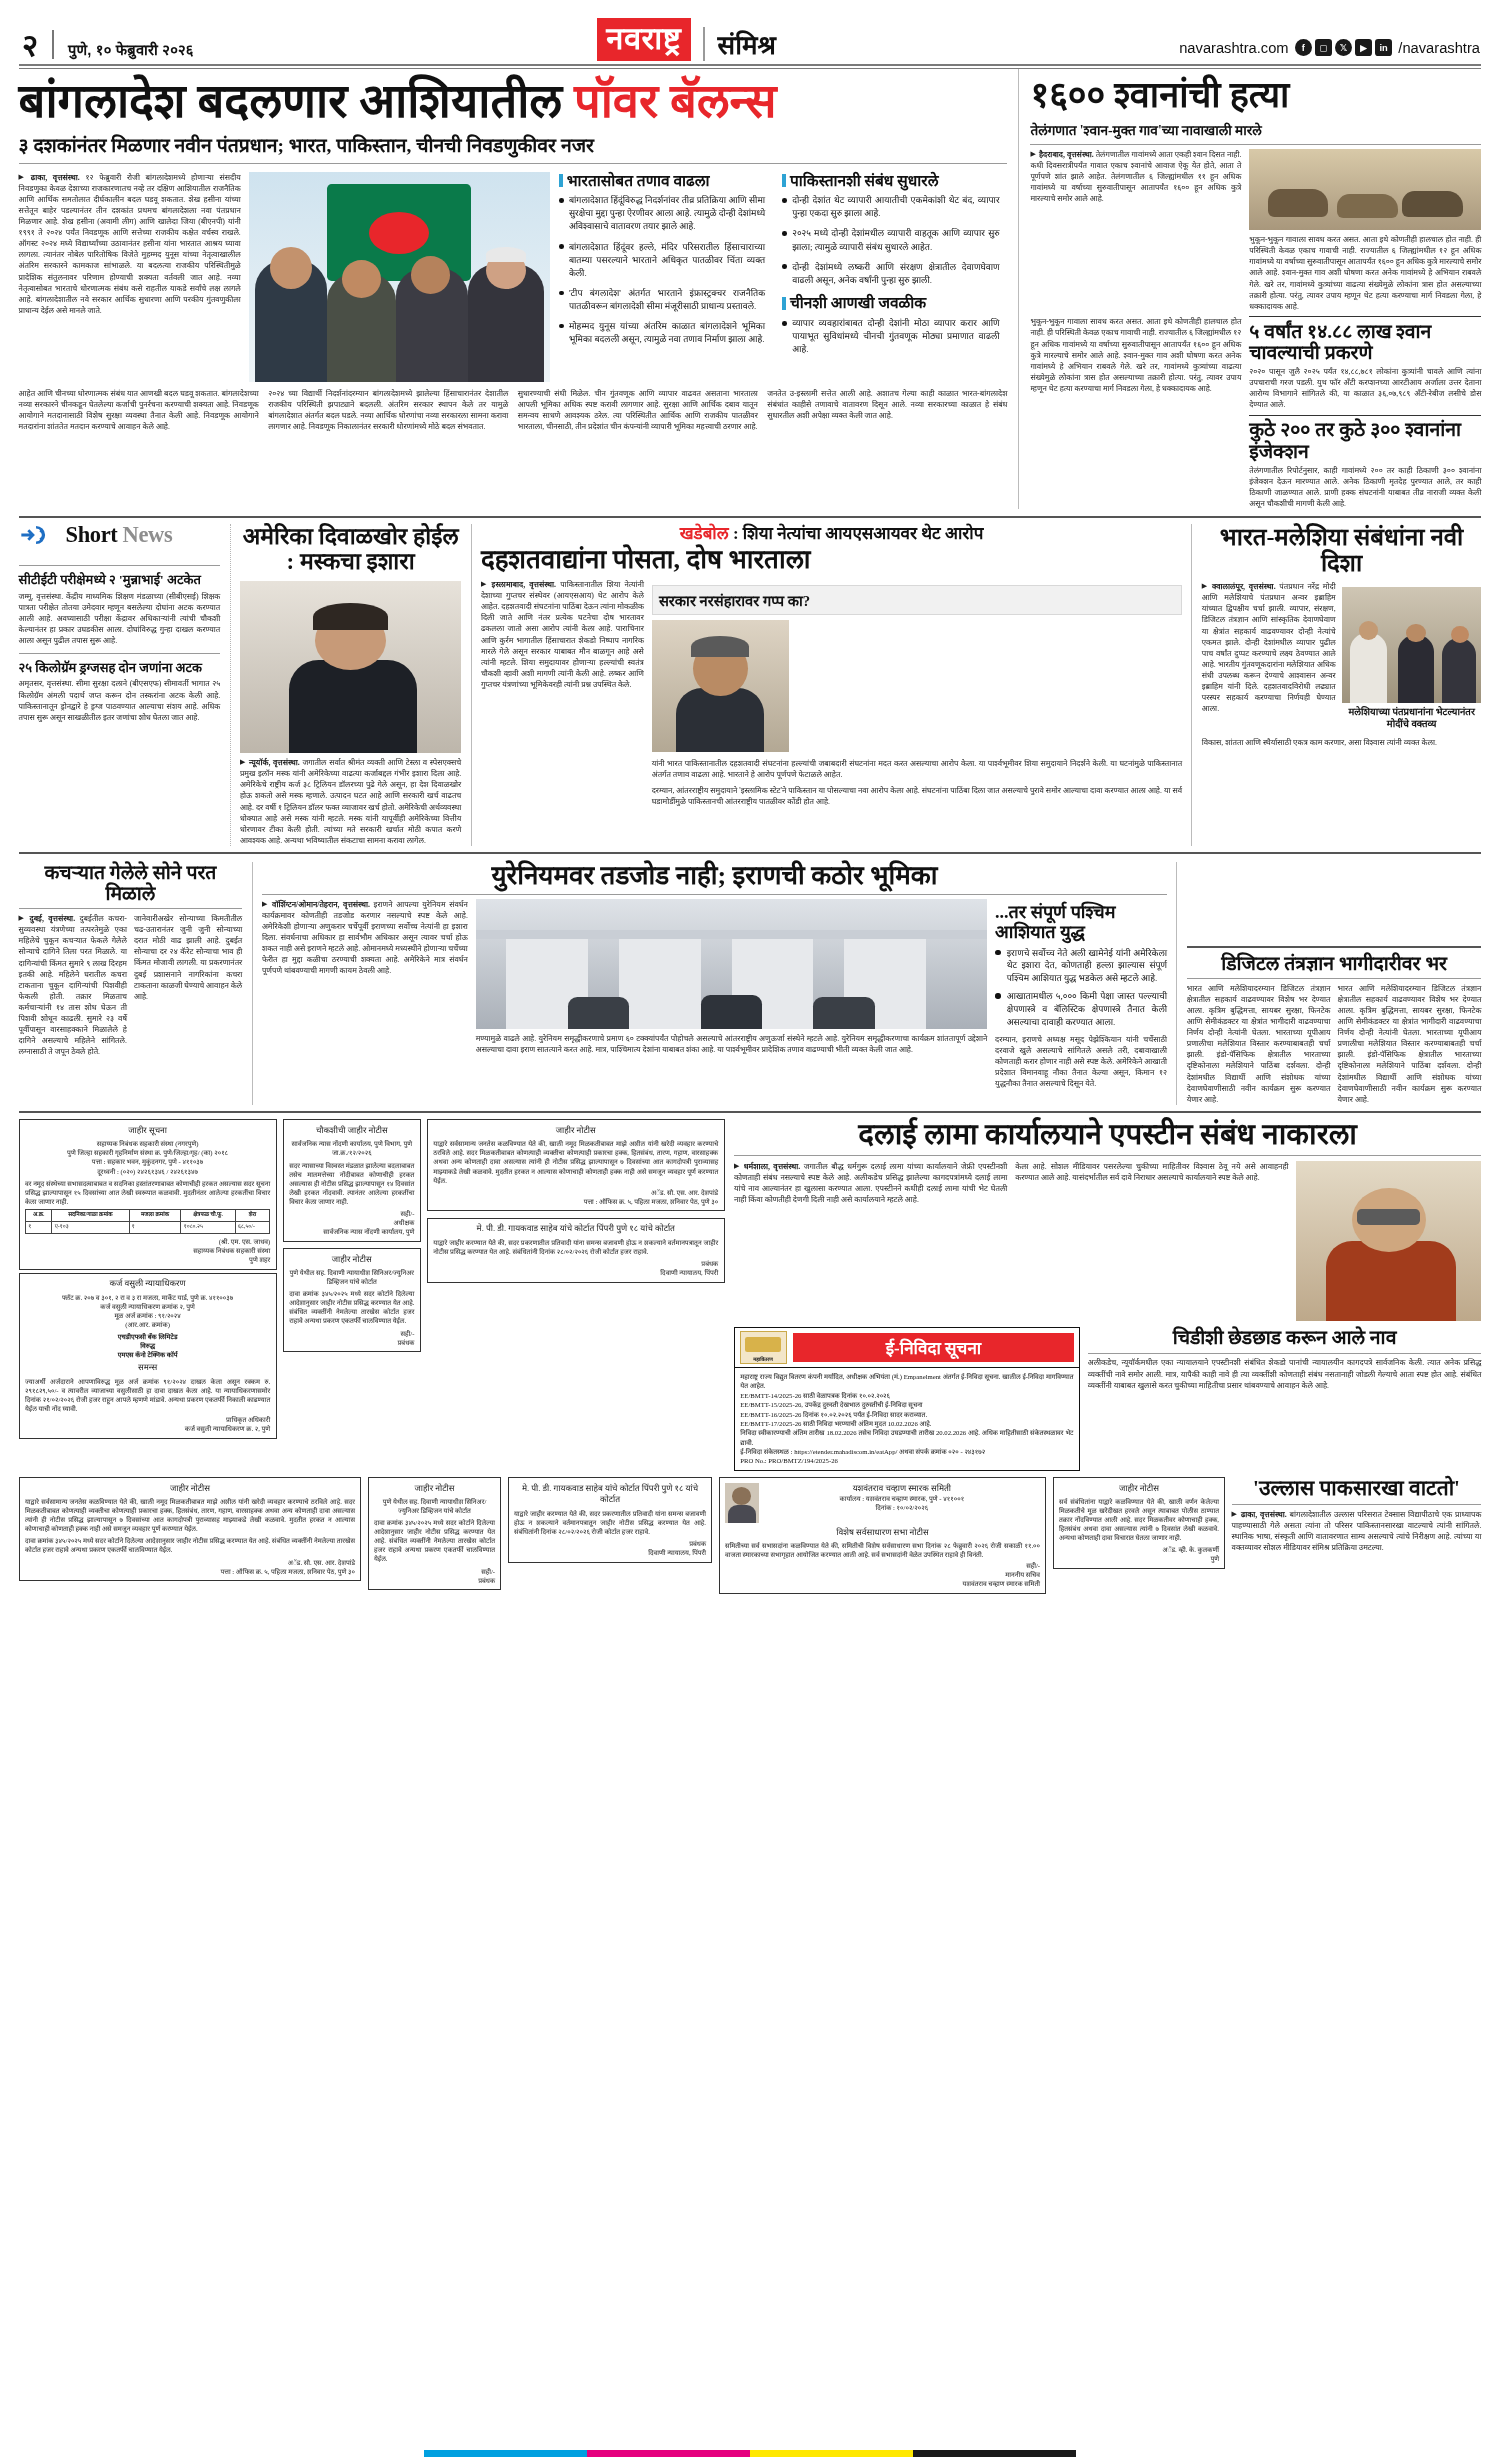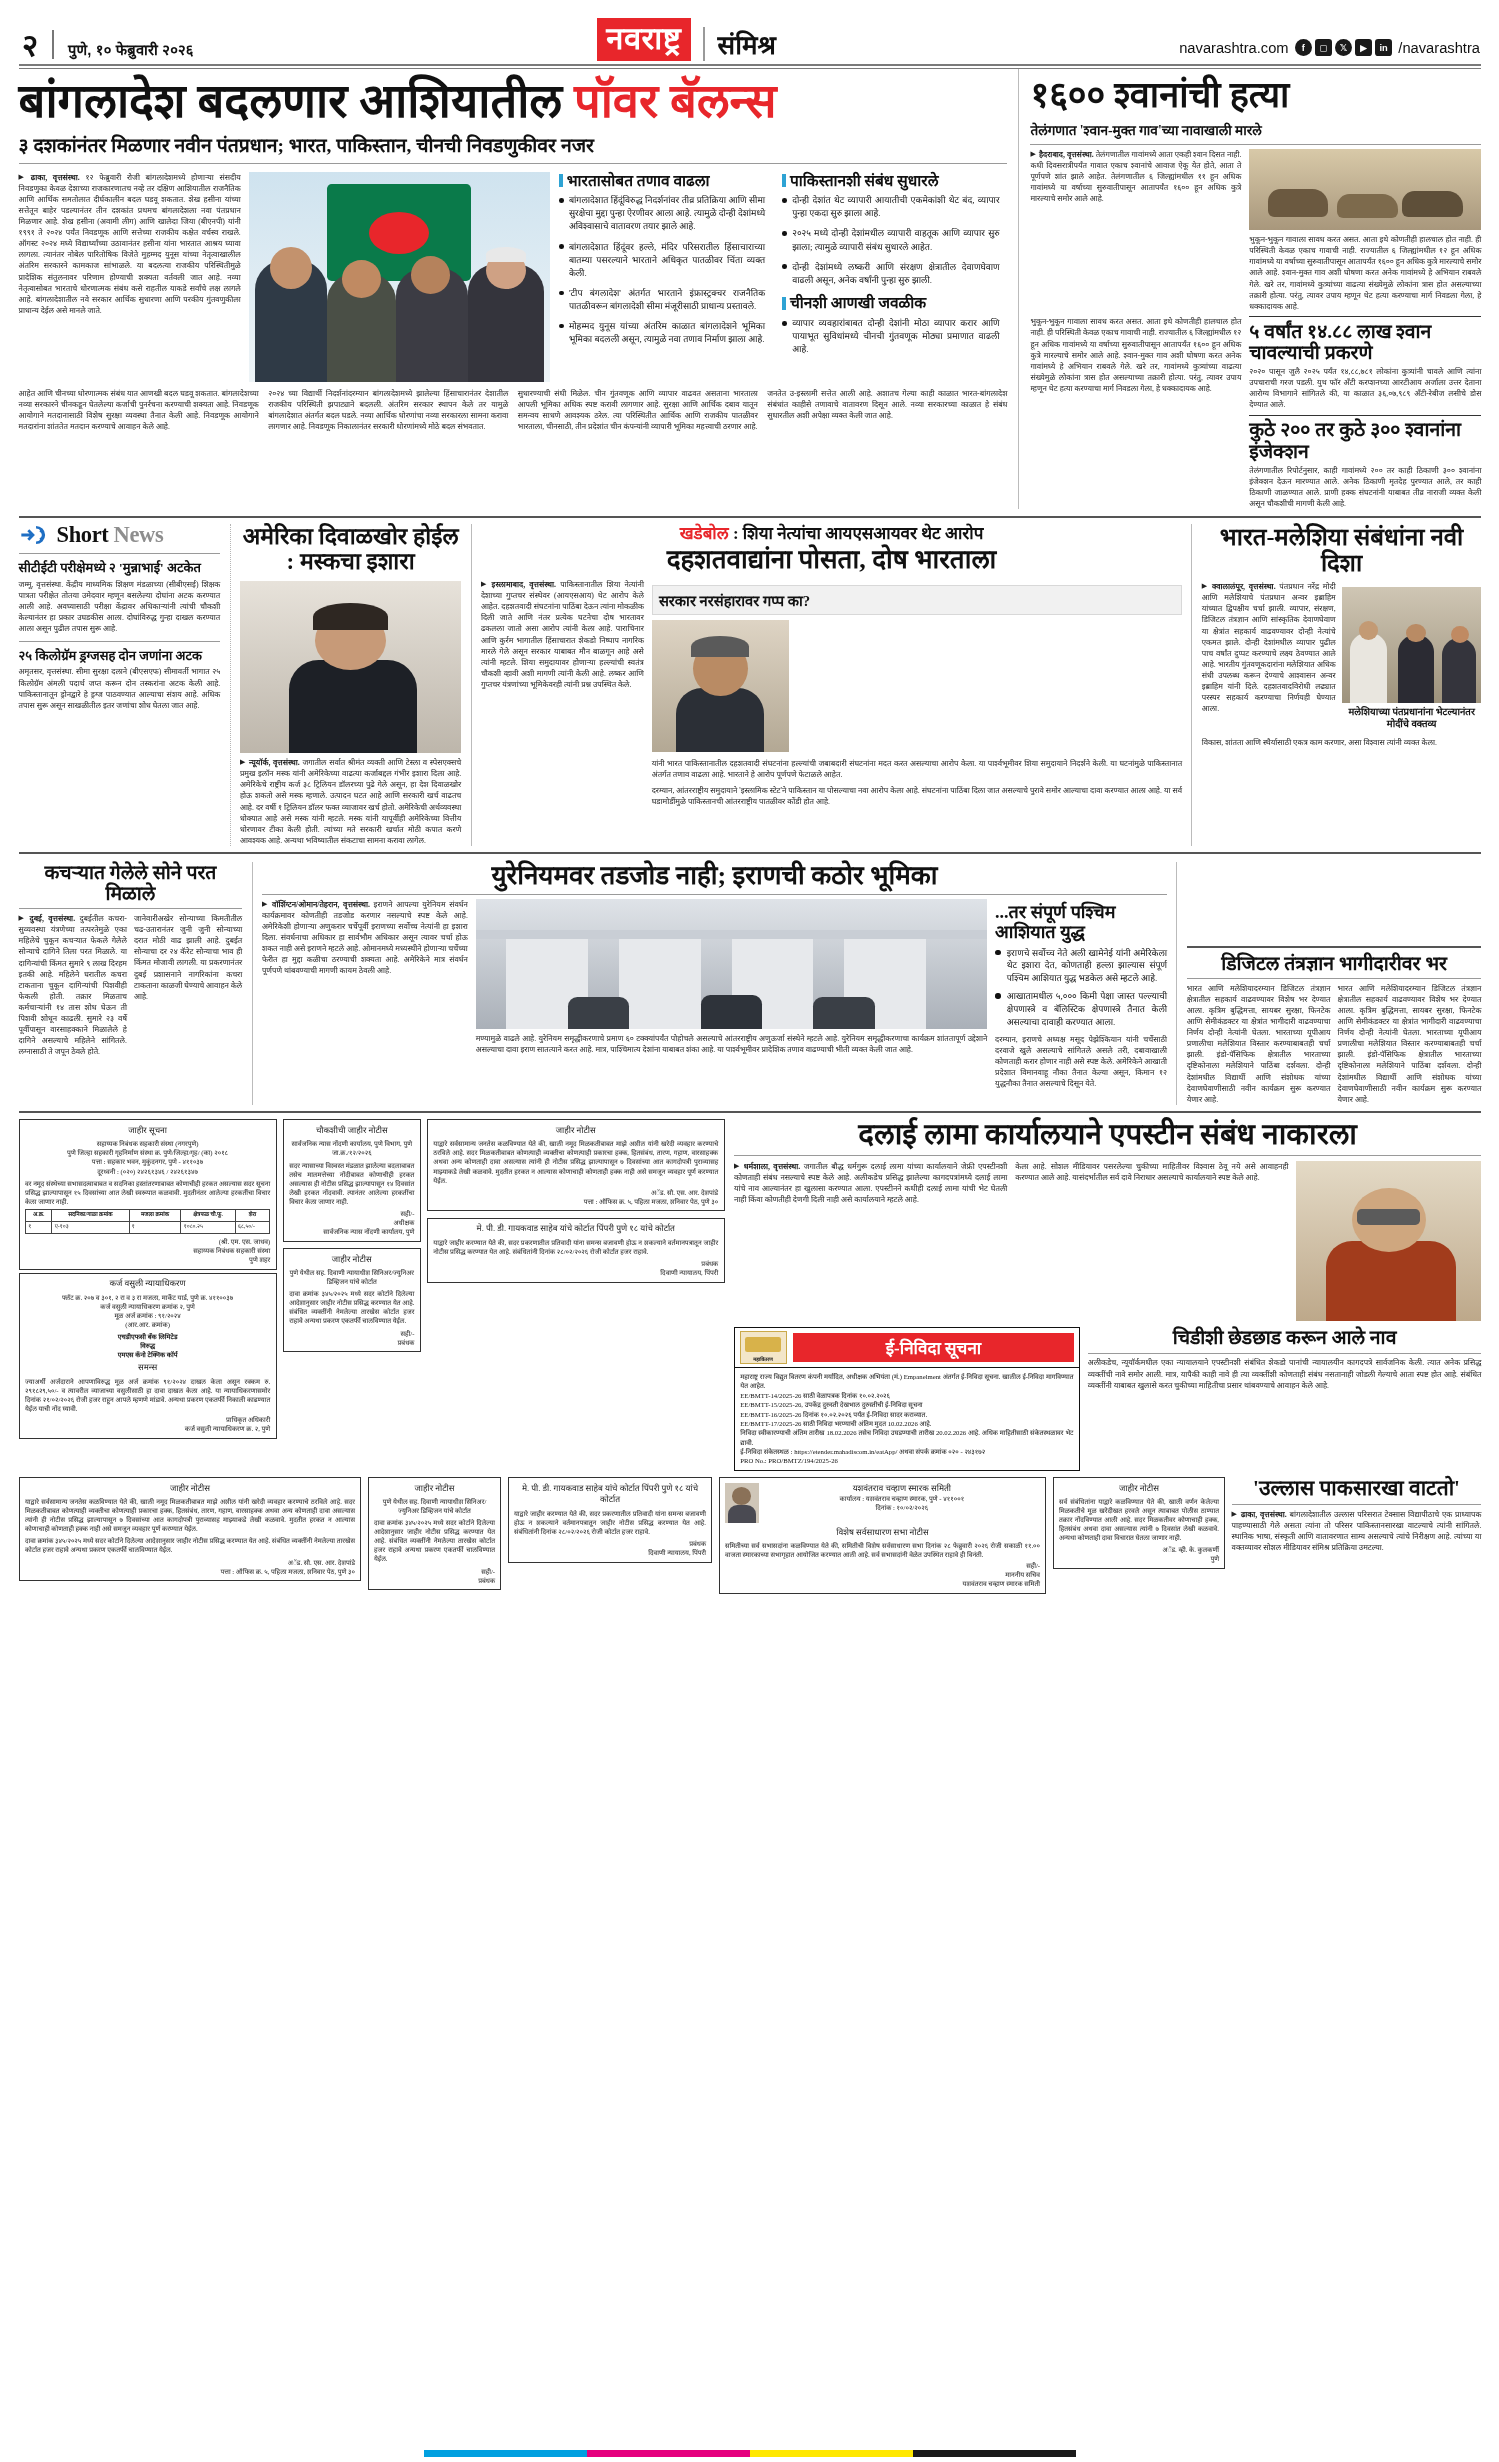--- a/index.html
+++ b/index.html
@@ -70,37 +70,37 @@
     font-weight:700;font-size:15.5px;line-height:1.15;margin:0 0 1.6px 0;padding-left:7.8px;position:relative;
   }
   .subhead::before{content:"";position:absolute;left:0;top:2.3px;bottom:2.3px;width:3.9px;background:#2ea3d4;}
 
   
   .dogphoto{width:100%;height:81px;background:#c7b9a4;position:relative;overflow:hidden;margin-bottom:4.7px;}
 
   
   .band2{display:flex;margin-top:6.2px;padding:0 18.6px;box-sizing:border-box;}
   .shortnews{width:211px;flex:0 0 211px;padding-right:9.3px;box-sizing:border-box;}
-  .sn-head{display:flex;align-items:center;gap:7px;margin-bottom:7px;}
+  .sn-head{display:flex;align-items:center;gap:16px;margin-bottom:19px;}
   .sn-ico{width:31px;height:22px;position:relative;}
   .sn-title{font-size:22.5px;font-weight:700;letter-spacing:-0.4px;line-height:1;
     font-family:"Liberation Serif","DejaVu Serif",serif;}
   .sn-title .g{color:#8e8e8e;}
   .sn-item-title{font-size:13px;font-weight:700;line-height:1.2;margin:6.2px 0 3.1px;
     font-family:"Liberation Serif","DejaVu Serif",serif;}
 
   .col-musk{width:241px;flex:0 0 241px;padding:0 9.3px;box-sizing:border-box;}
   .col-musk h2{font-size:23px;line-height:1.1;margin:0;text-align:center;font-weight:700;
     font-family:"Liberation Serif","DejaVu Serif",serif;}
   .musk-photo{width:100%;height:172px;background:#cfc6bb;margin:6.2px 0 4.7px;position:relative;overflow:hidden;}
 
   .col-khade{flex:1;padding:0 9.3px;box-sizing:border-box;border-left:0.8px solid #bbb;border-right:0.8px solid #bbb;}
   .kicker{font-size:17px;font-weight:700;text-align:center;line-height:1.15;
     font-family:"Liberation Serif","DejaVu Serif",serif;}
-  .col-khade h2{font-size:26px;line-height:1.08;margin:3.1px 0 0;text-align:center;font-weight:700;
+  .col-khade h2{font-size:26px;line-height:1.08;margin:3.1px 0 0;font-weight:700;
     font-family:"Liberation Serif","DejaVu Serif",serif;}
   .subbar{background:#f1f1f1;border:0.8px solid #d8d8d8;font-weight:700;font-size:14.7px;padding:3.9px 6.2px;margin:6.2px 0 4.7px;
     font-family:"Liberation Serif","DejaVu Serif",serif;}
   .khade-photo{width:137px;height:132px;background:#cdbfae;float:left;margin:1.6px 7.8px 3.1px 0;position:relative;overflow:hidden;}
 
   .col-mal{width:289px;flex:0 0 289px;padding-left:9.3px;box-sizing:border-box;}
   .col-mal h2{font-size:24px;line-height:1.1;margin:0;text-align:center;font-weight:700;
     font-family:"Liberation Serif","DejaVu Serif",serif;}
   .mal-photo{width:100%;height:116px;background:#b7ab97;margin:5.4px 0 3.1px;position:relative;overflow:hidden;}
   .cap{font-size:9.7px;font-weight:700;line-height:1.25;text-align:center;margin-bottom:3.9px;

